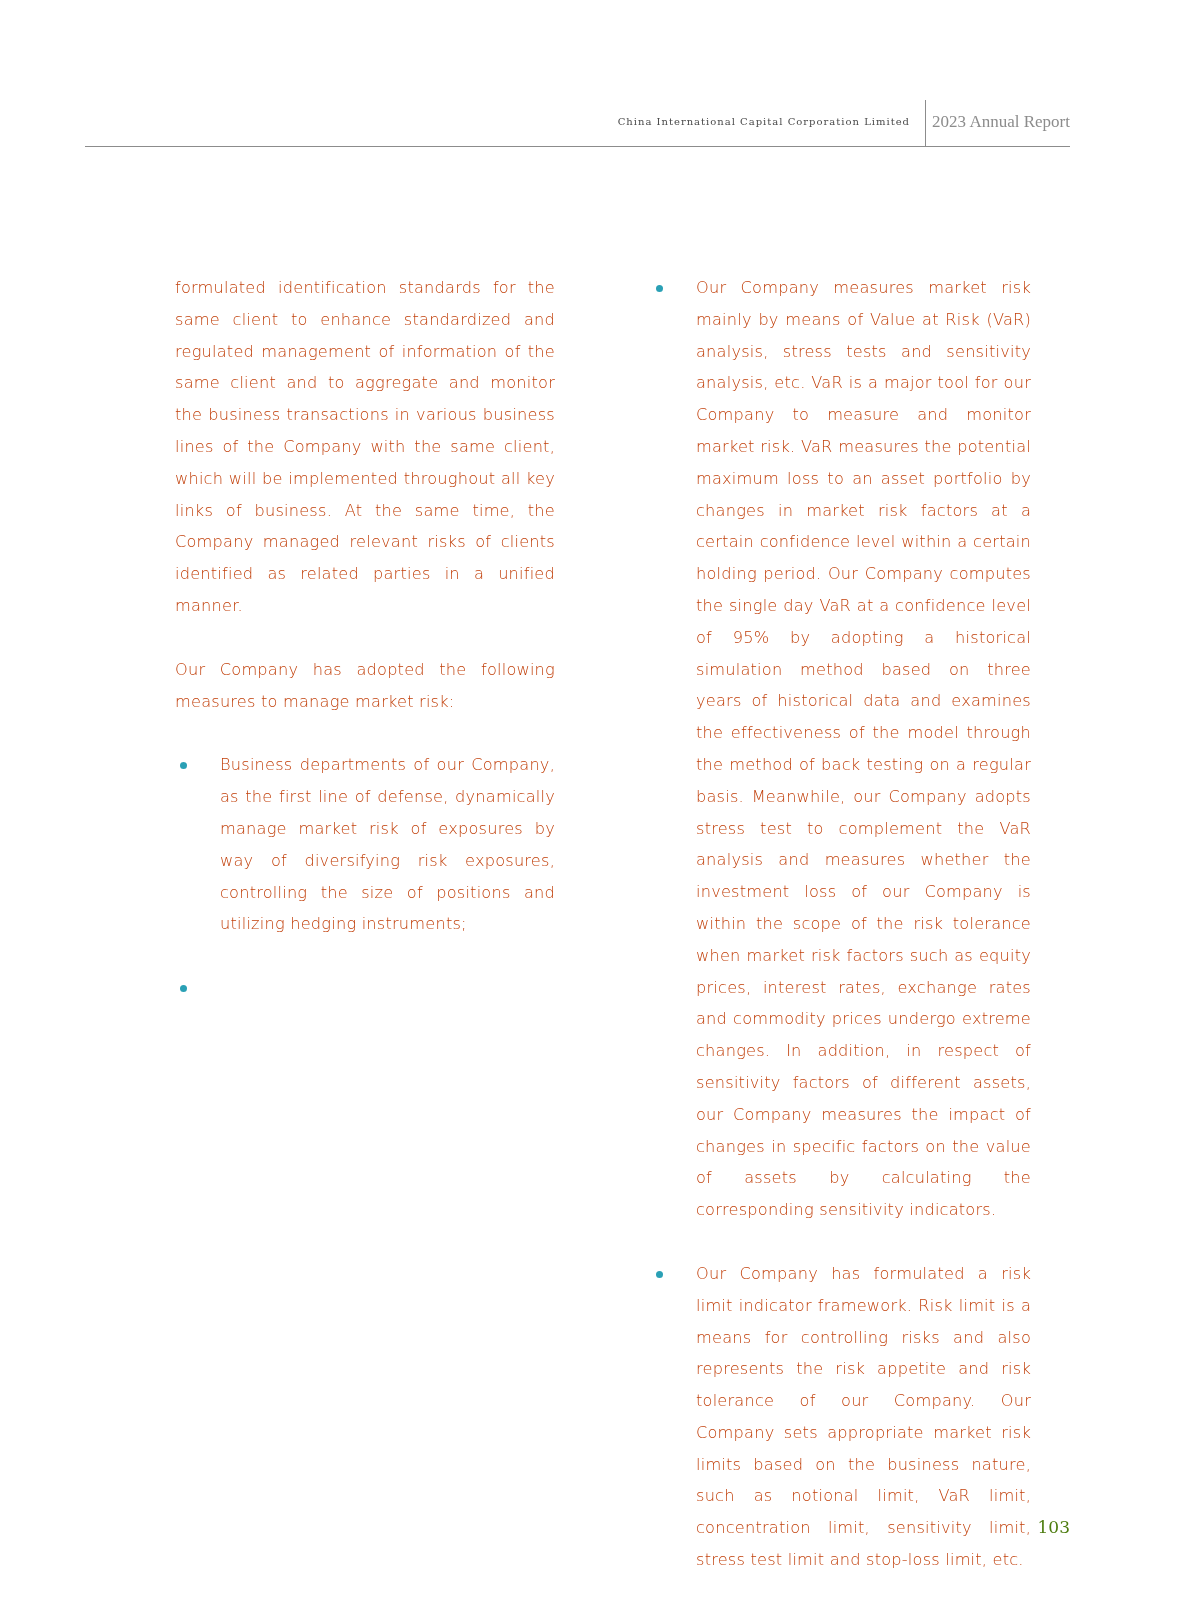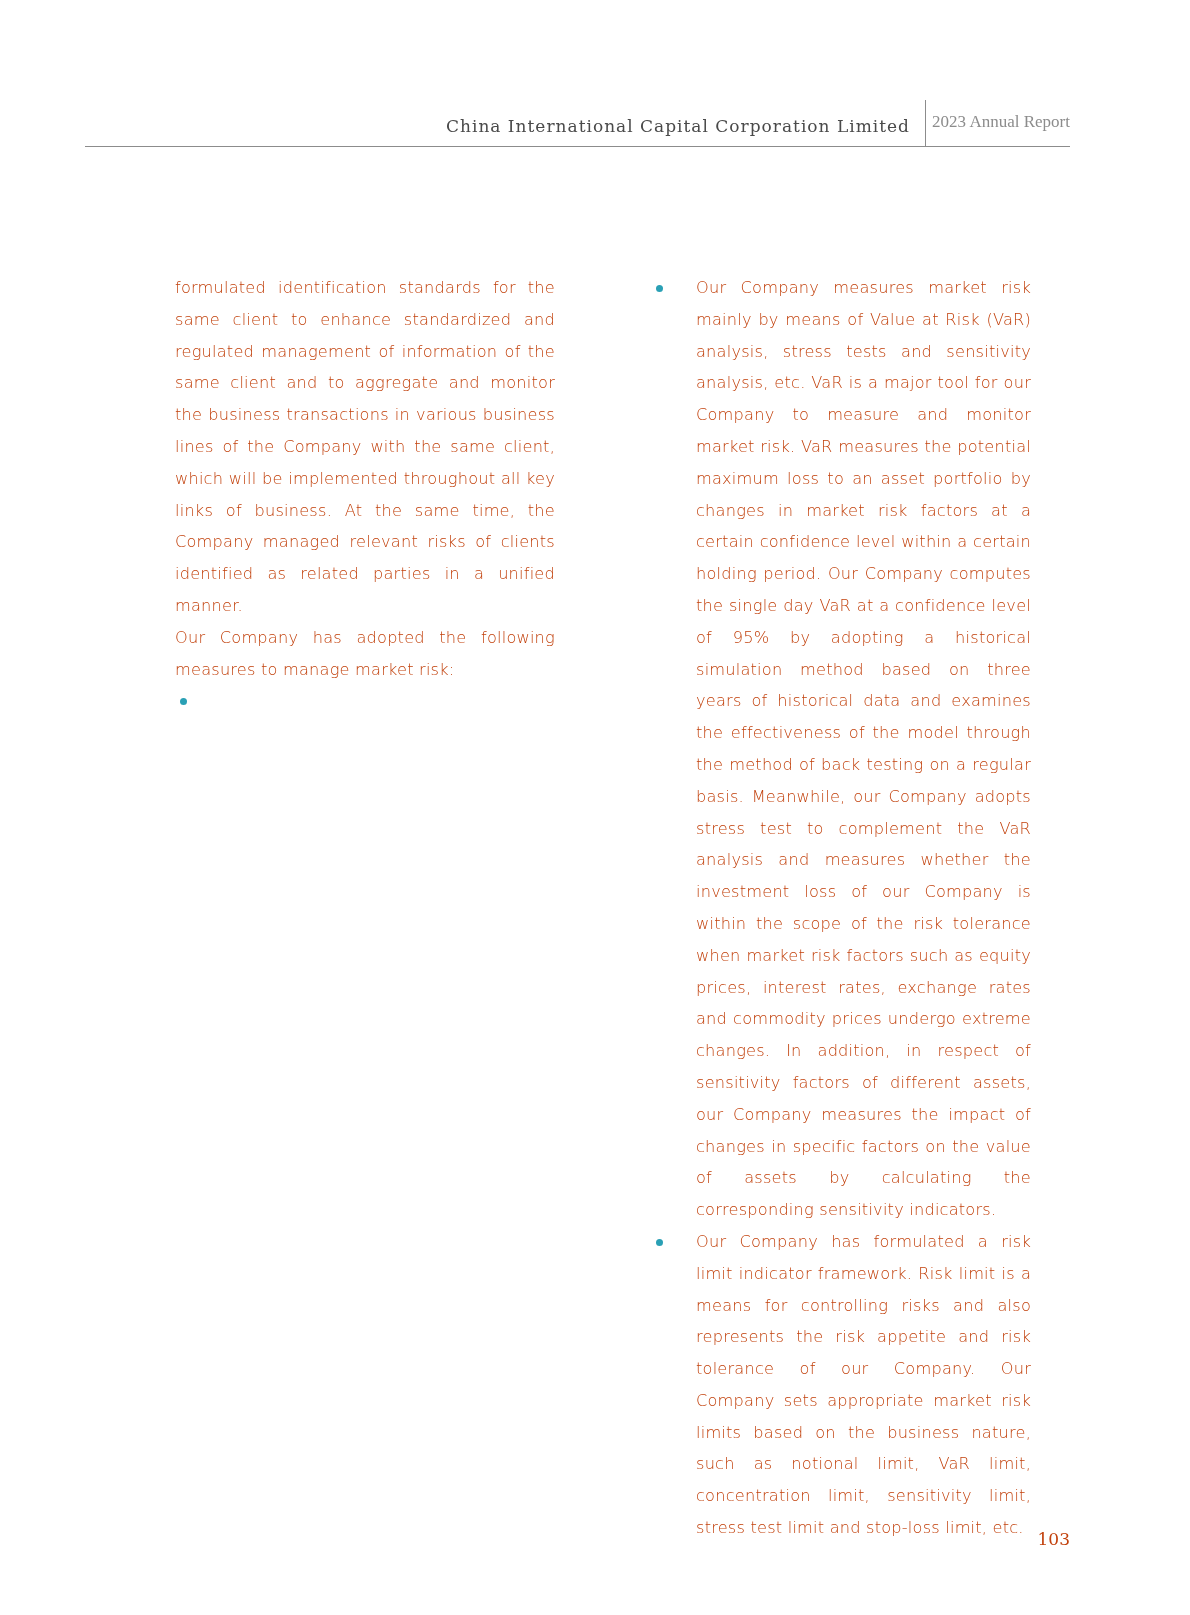--- a/index.html
+++ b/index.html
@@ -1,52 +1,56 @@
 <!DOCTYPE html>
 <html><head>
   <meta charset="utf-8">
   <style>
     html, body { margin: 0; padding: 0; background: #ffffff; }
     body { width: 1190px; height: 1615px; position: relative; overflow: hidden;
            font-family: "DejaVu Sans", sans-serif; color: #3a3a3a; }
     .header { position: absolute; left: 85px; top: 100px; width: 985px; height: 46px;
               border-bottom: 1px solid #8c8c8c; }
     .header-company { position: absolute; right: 160px; top: 16px;
-                      font-family: "DejaVu Serif", serif; font-size: 17px;
+                      font-family: "DejaVu Serif", serif; font-size: 10px;
                       letter-spacing: 1px; color: #4a4a4a; white-space: nowrap; }
     .header-sep { position: absolute; right: 144px; top: 0; width: 1px; height: 46px; background: #8c8c8c; }
     .header-report { position: absolute; right: 0; top: 12px;
                      font-family: "Liberation Serif", serif; font-size: 17px;
                      color: #8c8c8c; white-space: nowrap; }
     .col { position: absolute; top: 272px; }
     .col-left { left: 175px; width: 380px; }
     .col-right { left: 651px; width: 380px; }
     .para { font-size: 16.2px; line-height: 31.8px; text-align: justify; margin: 0; font-weight: 300;
             color: #c2410c; letter-spacing: 0.2px; }
-    .para-gap { }
+    .para-gap { margin-top: 32px; }
     .heading { color: #1f6470; font-weight: bold; font-size: 19px; margin: 38px 0 12px 0;
                font-family: "DejaVu Sans", sans-serif; }
     .bullet { position: relative; padding-left: 45px; }
     .bullet-dot { position: absolute; left: 5px; top: 13px; width: 7px; height: 7px;
                   border-radius: 50%; background: #2aa0b5; }
     .page-number { position: absolute; right: 120px; top: 1517px; font-family: "DejaVu Serif", serif;
-                   font-size: 17px; color: #c2410c; margin-top: 12px; }
+                   font-size: 17px; color: #4d7c0f; }
   </style>
 </head>
 <body>
 
 <div class="header">
   <span class="header-company">China International Capital Corporation Limited</span>
   <span class="header-sep"></span>
   <span class="header-report">2023 Annual Report</span>
 </div>
 
 <div class="col col-left">
   <p class="para">formulated identification standards for the same client to enhance standardized and regulated management of information of the same client and to aggregate and monitor the business transactions in various business lines of the Company with the same client, which will be implemented throughout all key links of business. At the same time, the Company managed relevant risks of clients identified as related parties in a unified manner.</p>
   <p class="para para-gap">Our Company has adopted the following measures to manage market risk:</p>
+  <div class="bullet para-gap">
+    <span class="bullet-dot"></span>
+    <p class="para">Business departments of our Company, as the first line of defense, dynamically manage market risk of exposures by way of diversifying risk exposures, controlling the size of positions and utilizing hedging instruments;</p>
+  </div>
   <div class="bullet para-gap">
     <span class="bullet-dot"></span>
   </div>
 </div>
 
 <div class="col col-right">
   <div class="bullet">
     <span class="bullet-dot"></span>
     <p class="para">Our Company measures market risk mainly by means of Value at Risk (VaR) analysis, stress tests and sensitivity analysis, etc. VaR is a major tool for our Company to measure and monitor market risk. VaR measures the potential maximum loss to an asset portfolio by changes in market risk factors at a certain confidence level within a certain holding period. Our Company computes the single day VaR at a confidence level of 95% by adopting a historical simulation method based on three years of historical data and examines the effectiveness of the model through the method of back testing on a regular basis. Meanwhile, our Company adopts stress test to complement the VaR analysis and measures whether the investment loss of our Company is within the scope of the risk tolerance when market risk factors such as equity prices, interest rates, exchange rates and commodity prices undergo extreme changes. In addition, in respect of sensitivity factors of different assets, our Company measures the impact of changes in specific factors on the value of assets by calculating the corresponding sensitivity indicators.</p>
   </div>

